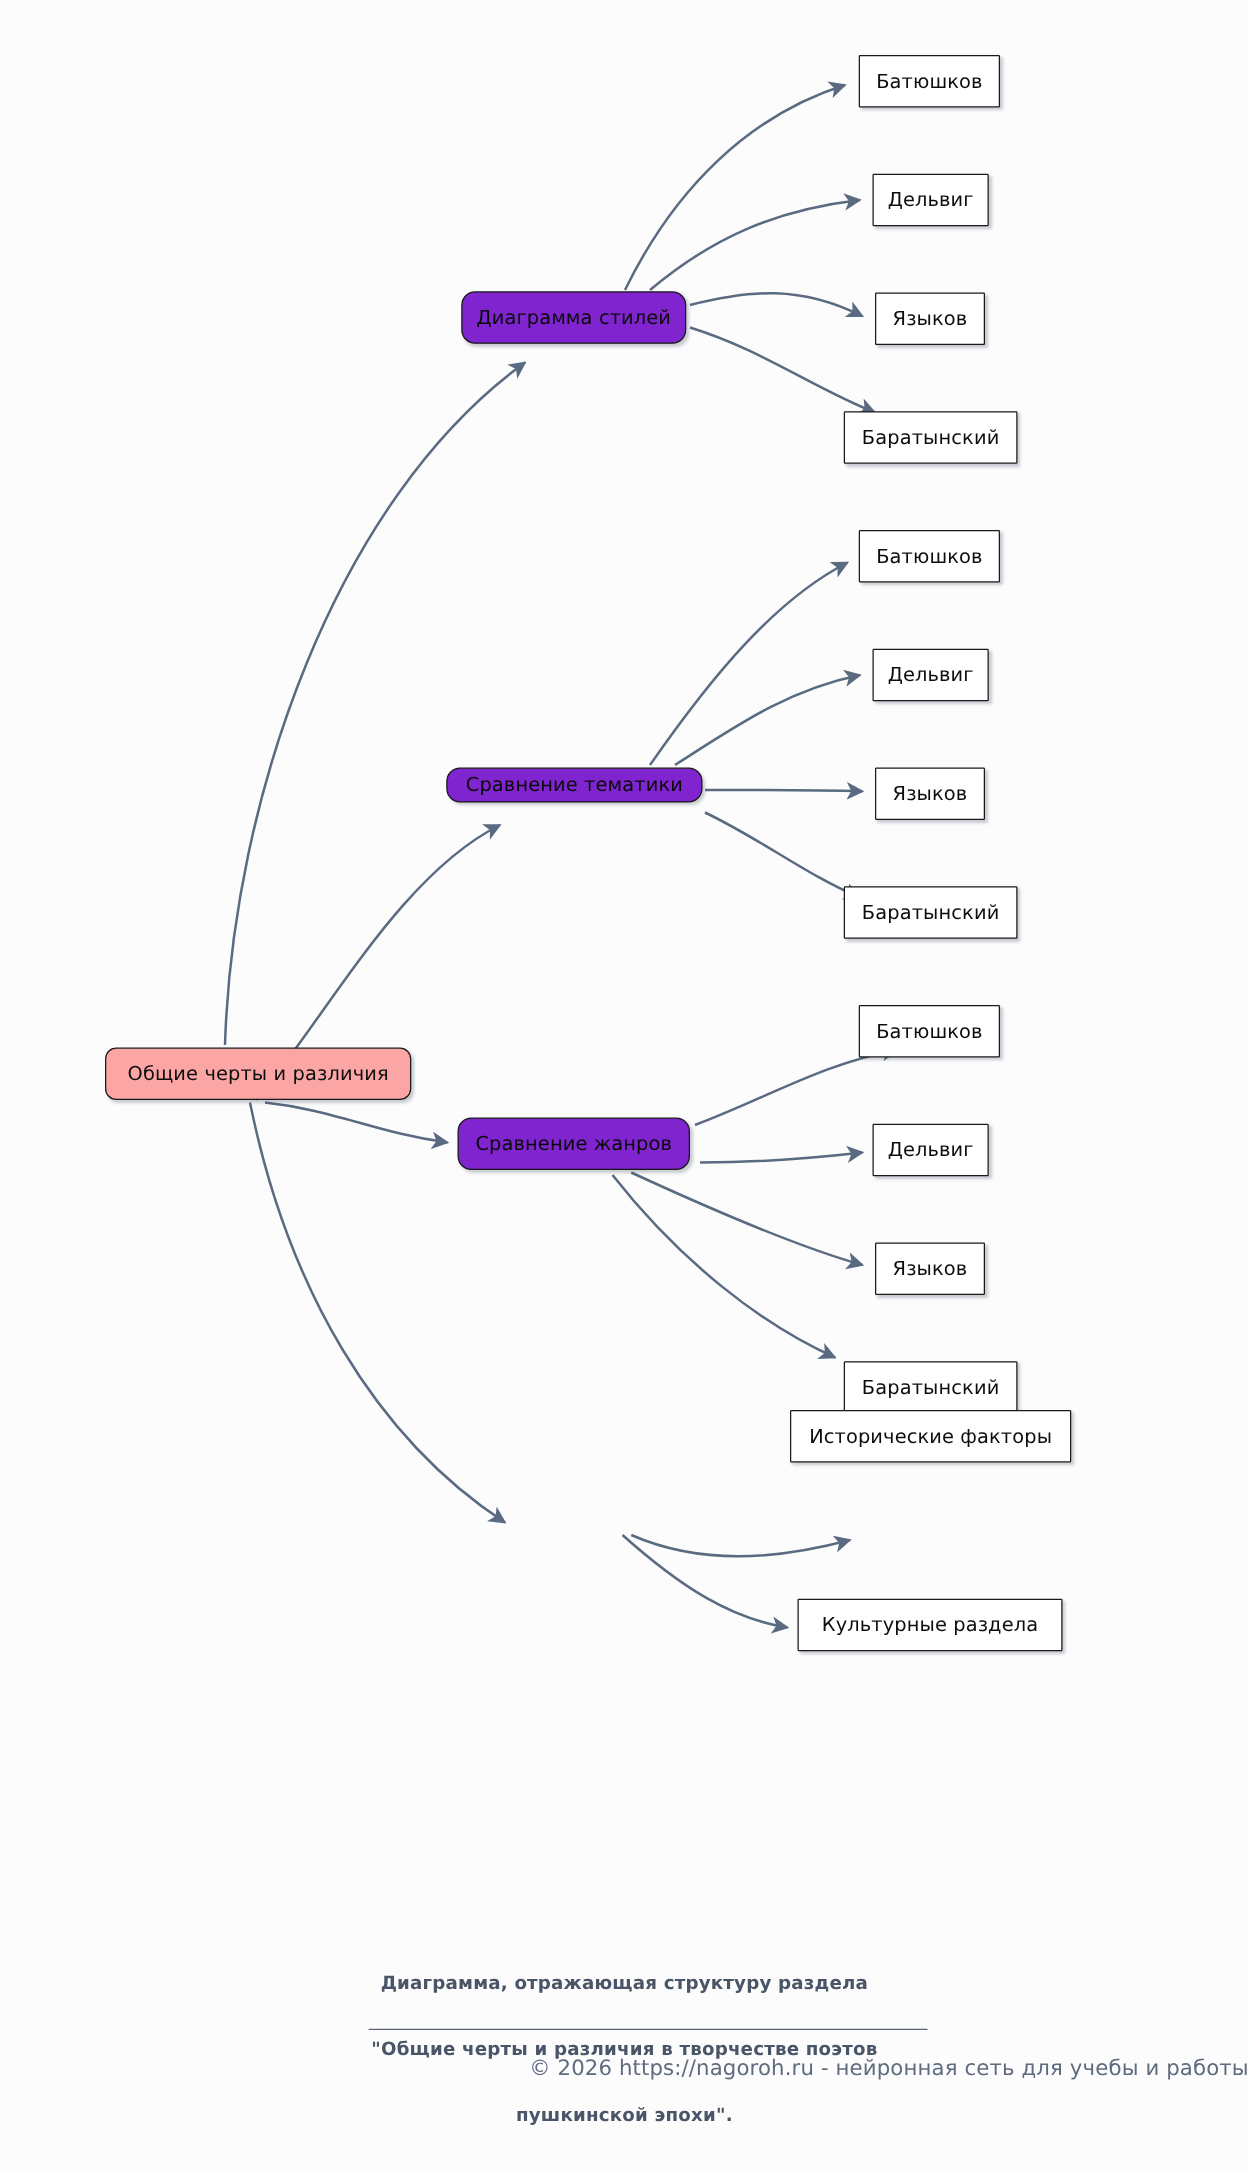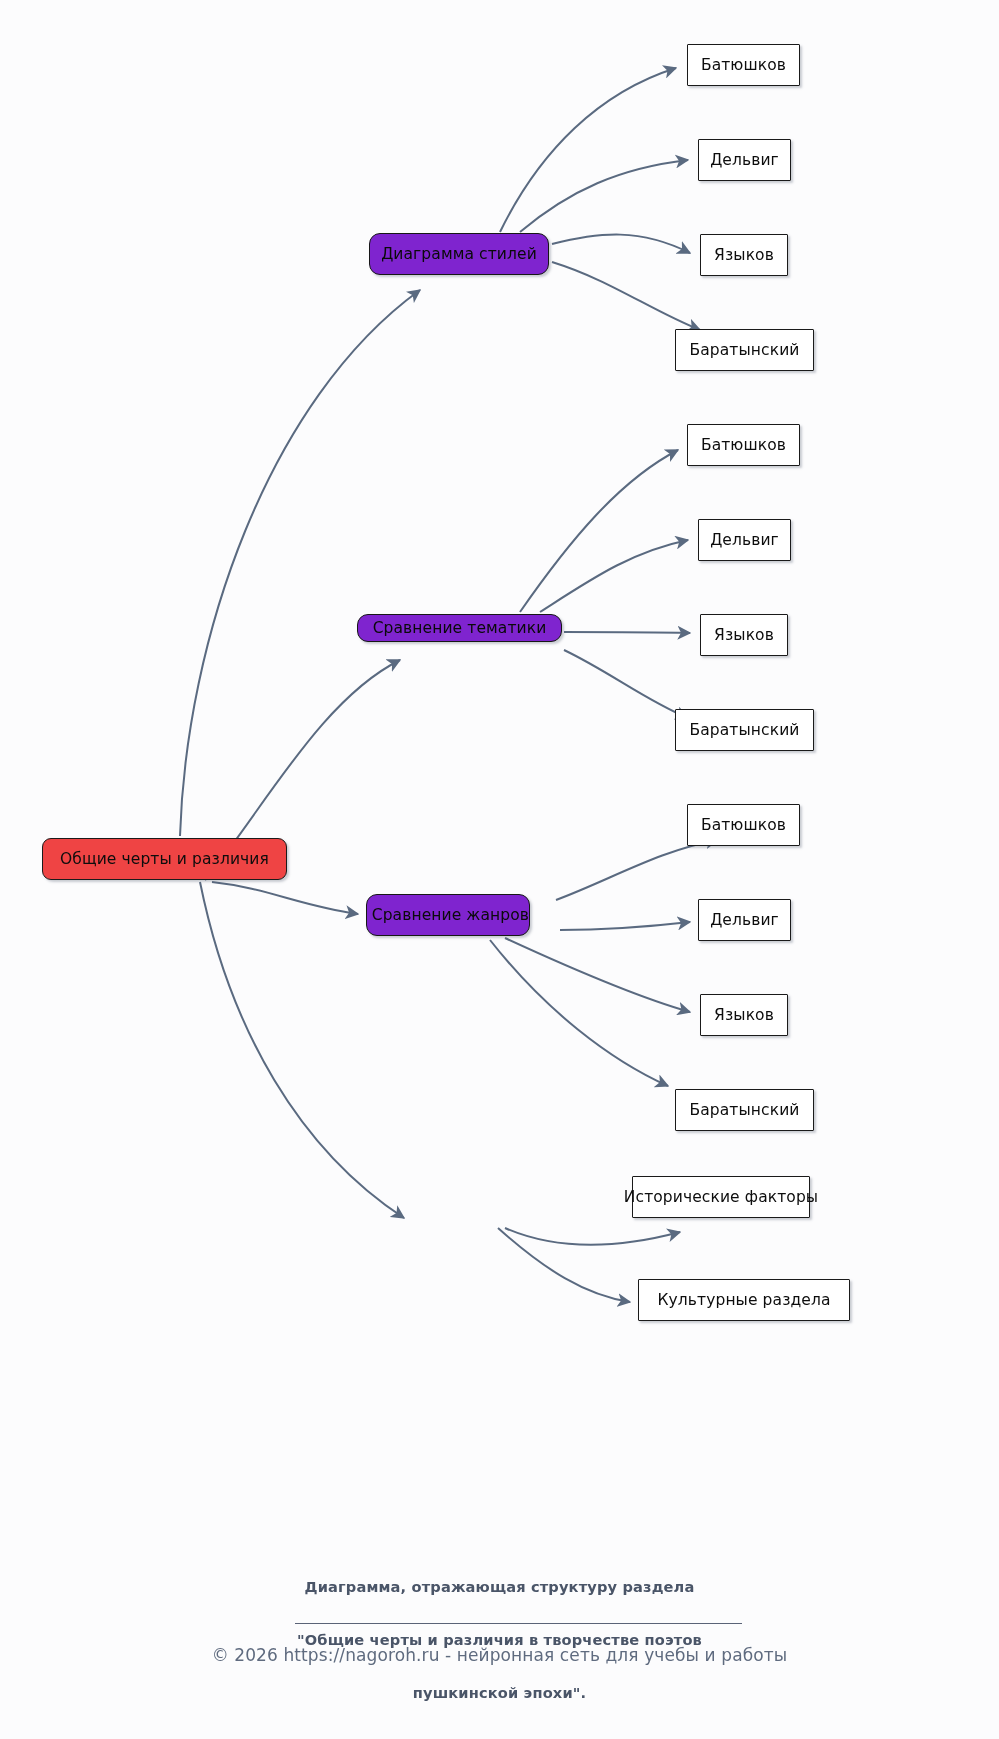--- a/index.html
+++ b/index.html
@@ -33,23 +33,24 @@
     border-radius: 10px;
     border: 1.6px solid #1a1a1a;
     font-size: 15.5px;
     color: #0d0d0d;
     letter-spacing: .1px;
     box-shadow: 2px 2px 2.5px rgba(80,90,110,.30);
     background: #ffffff;
     z-index: 3;
   }
   .node.root {
-    background: #ef4444;
+    background: #fca5a5;
     border-color: #1b1b1b;
     border-radius: 9px;
+    margin-left: 42px;
   }
   .node.branch {
     background: #7f24cf;
     color: #0a0a0a;
     border-color: #171717;
     border-radius: 11px;
   }
   .node.leaf {
     background: #ffffff;
     border-radius: 1px;
@@ -73,21 +74,21 @@
     top: 1623px;
     width: 447px;
     height: 1px;
     background: #5a6377;
   }
   #copyright {
     position: absolute;
     left: 0;
     top: 1645px;
     width: 999px;
-    text-align: center;
+    text-align: right;
     font-size: 17px;
     color: #5f6b7f;
     letter-spacing: .1px;
   }
 </style>
 </head>
 <body>
 
 <div id="canvas">
 
@@ -153,37 +154,37 @@
   <div class="node leaf" style="left:698px; top:519px; width:93px; height:42px;">
     <span>Дельвиг</span>
   </div>
   <div class="node leaf" style="left:700px; top:614px; width:88px; height:42px;">
     <span>Языков</span>
   </div>
   <div class="node leaf" style="left:675px; top:709px; width:139px; height:42px;">
     <span>Баратынский</span>
   </div>
 
-  <div class="node branch" style="left:366px; top:894px; width:164px; height:42px;justify-content:flex-end;">
+  <div class="node branch" style="left:366px; top:894px; width:186px; height:42px;">
     <span>Сравнение жанров</span>
   </div>
   <div class="node leaf" style="left:687px; top:804px; width:113px; height:42px;">
     <span>Батюшков</span>
   </div>
   <div class="node leaf" style="left:698px; top:899px; width:93px; height:42px;">
     <span>Дельвиг</span>
   </div>
   <div class="node leaf" style="left:700px; top:994px; width:88px; height:42px;">
     <span>Языков</span>
   </div>
   <div class="node leaf" style="left:675px; top:1089px; width:139px; height:42px;">
     <span>Баратынский</span>
   </div>
 
-  <div class="node leaf" style="left:632px; top:1176px; width:178px; height:42px;">
+  <div class="node leaf" style="left:632px; top:1128px; width:225px; height:42px;">
     <span>Исторические факторы</span>
   </div>
   <div class="node leaf" style="left:638px; top:1279px; width:212px; height:42px;">
     <span>Культурные раздела</span>
   </div>
 
   <div id="caption">
     <span class="cap-line">Диаграмма, отражающая структуру раздела</span>
     <span class="cap-line">"Общие черты и различия в творчестве поэтов</span>
     <span class="cap-line">пушкинской эпохи".</span>

